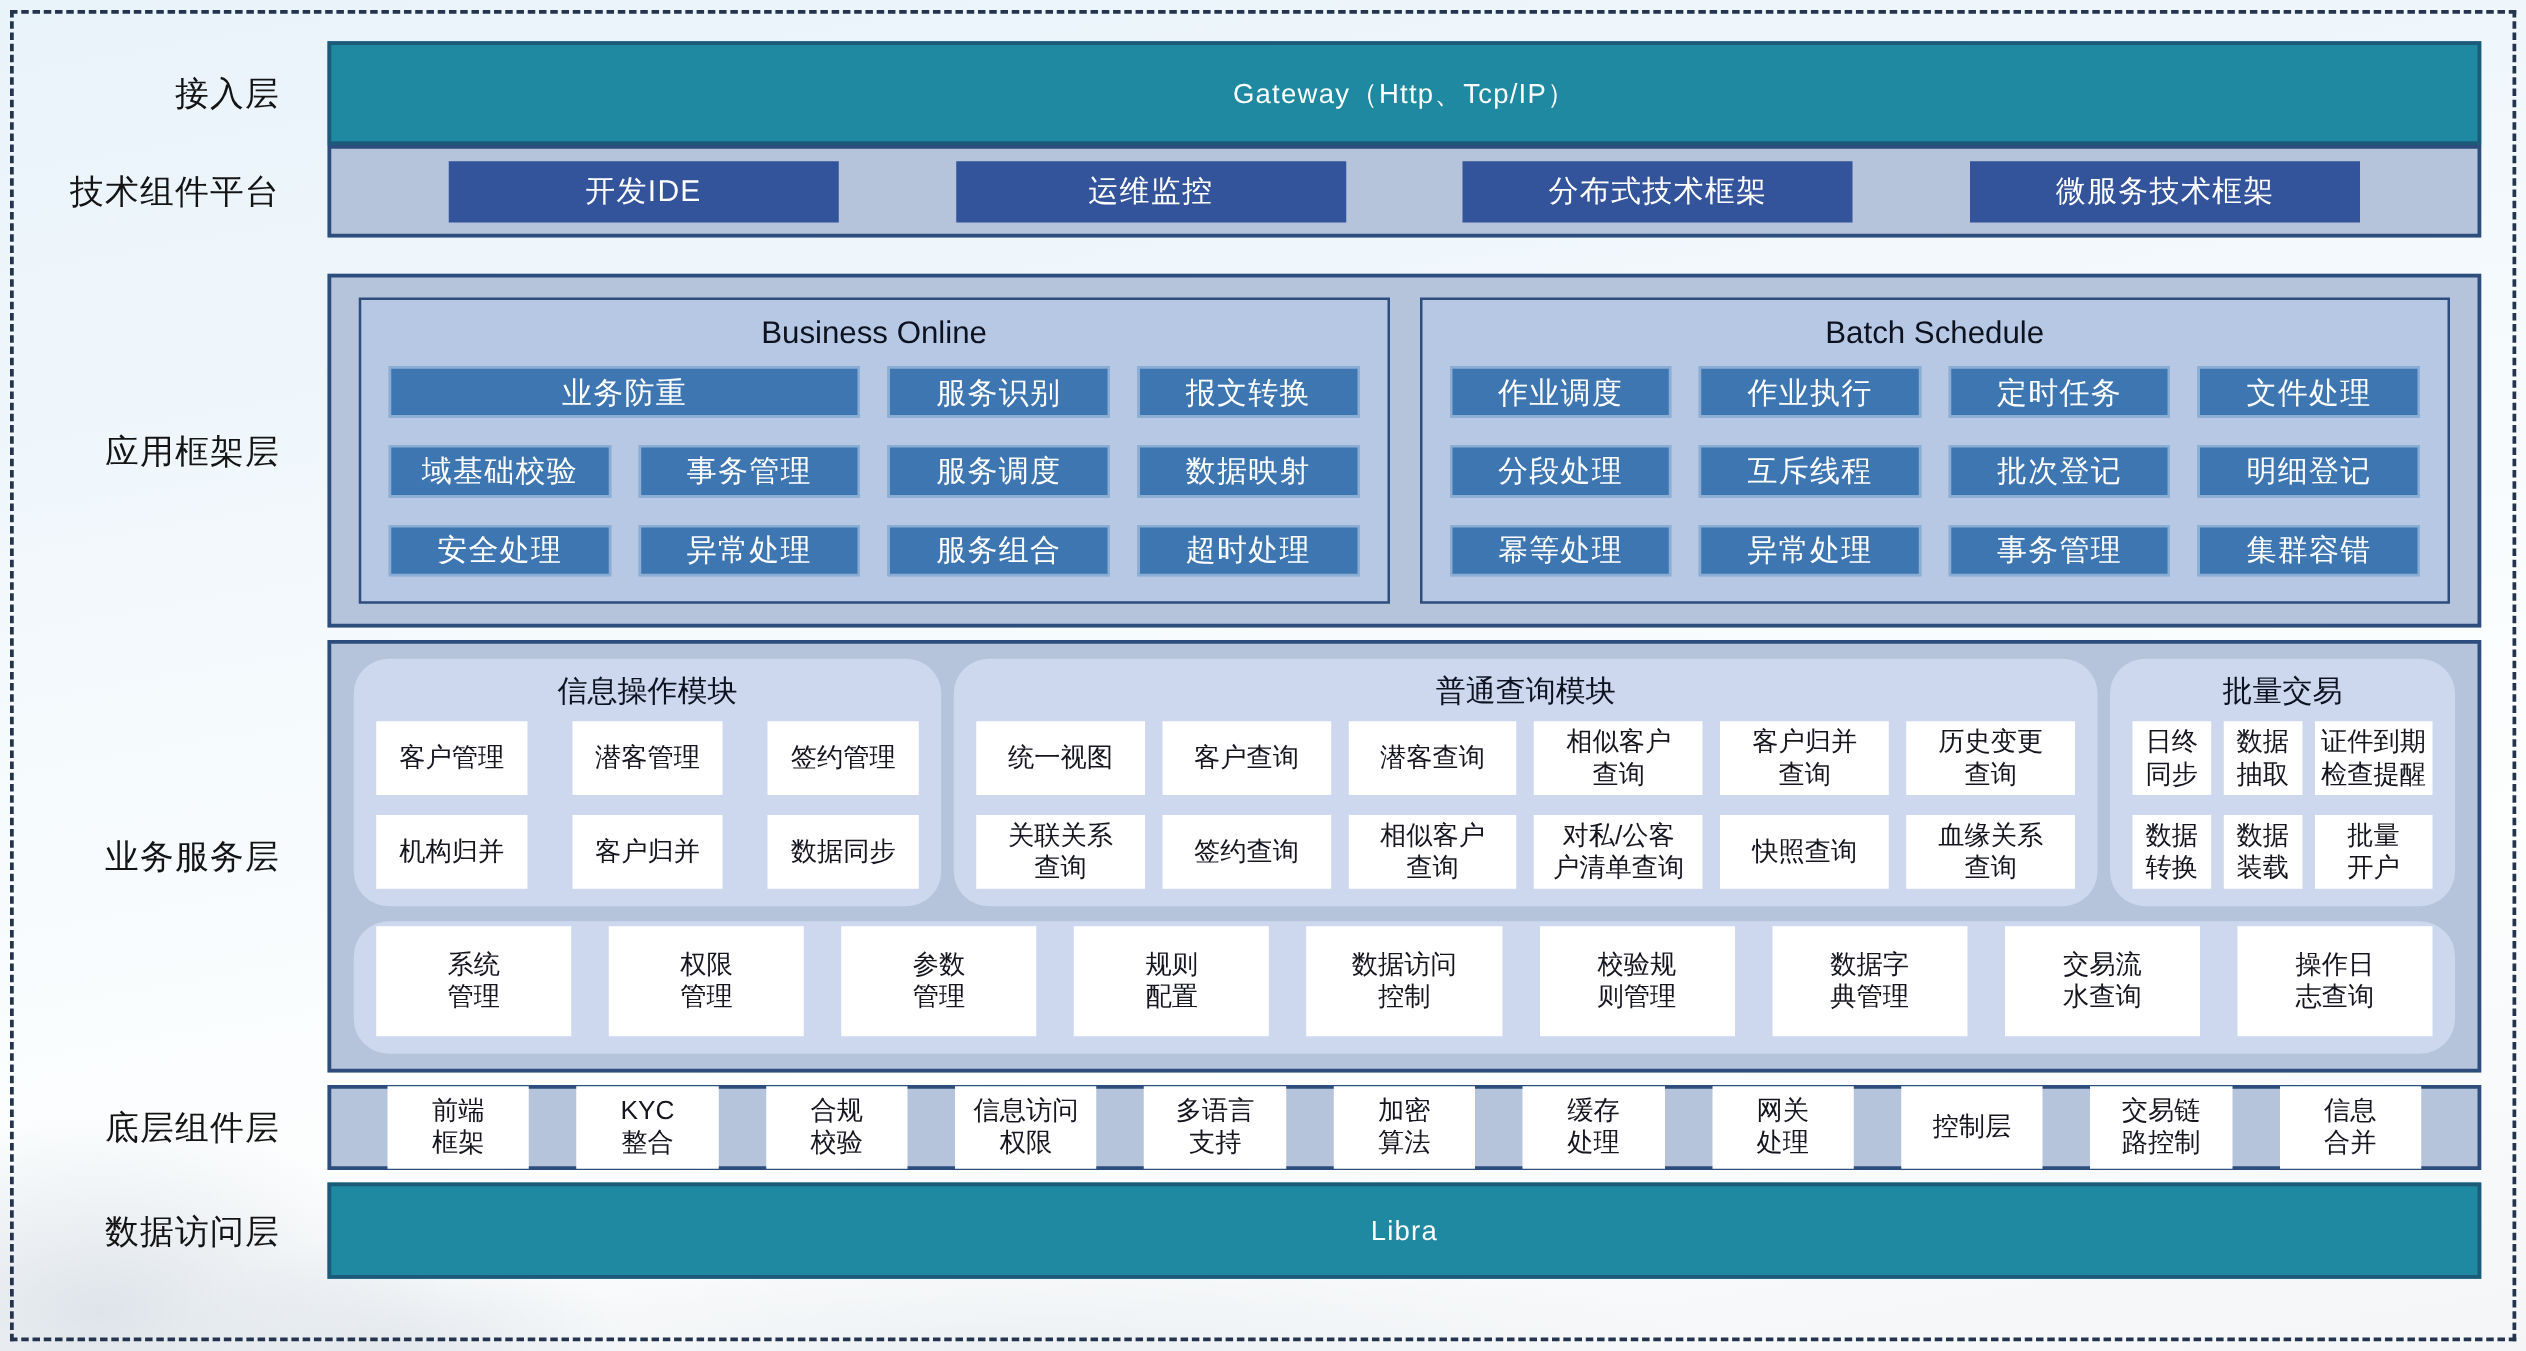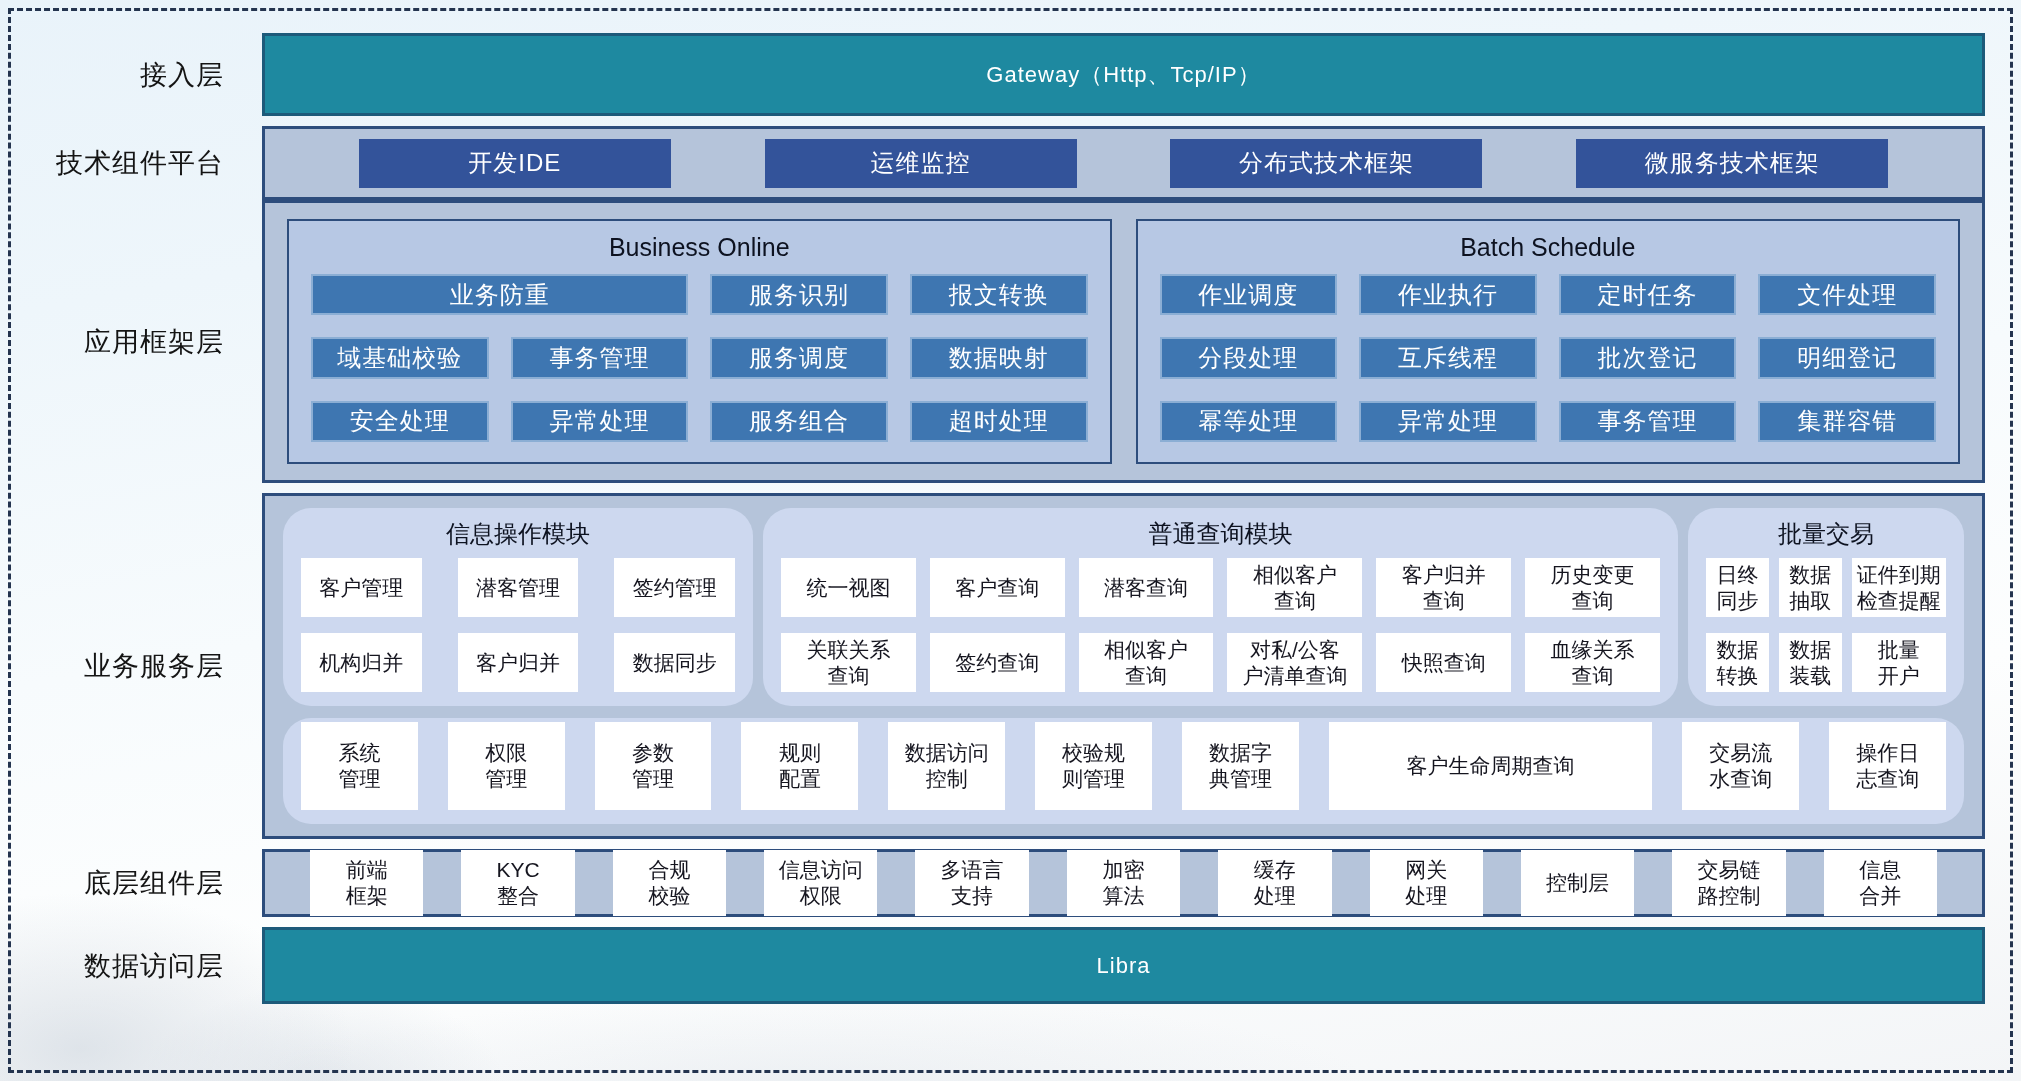--- a/index.html
+++ b/index.html
@@ -24,22 +24,22 @@
   }
   .content {
     position:absolute; inset:0; padding:33px 36px 0 0; z-index:2;
     display:flex; flex-direction:column;
   }
   .row { display:flex; align-items:stretch; }
   .label {
     width:262px; flex:0 0 262px; display:flex; align-items:center; justify-content:flex-end;
     padding-right:38px; font-size:27px; color:#141414; letter-spacing:1px; white-space:nowrap;
   }
-  .row-access { height:83px; margin-bottom:10px; }
-  .row-tech   { height:74px; }
+  .row-access { height:83px; margin-bottom:0; }
+  .row-tech   { height:74px; margin-bottom:29px; }
   .row-app    { height:283px; margin-bottom:10px; }
   .row-biz    { height:346px; margin-bottom:10px; }
   .row-base   { height:68px; margin-bottom:10px; }
   .row-data   { height:77px; }
 
   .bar.teal {
     flex:1; background:#1e89a0; border:3px solid #1d5a7a;
     display:flex; align-items:center; justify-content:center;
     color:#ffffff; font-size:22px; letter-spacing:1px;
   }
@@ -227,21 +227,20 @@
               <div class="cell">参数
 管理</div>
               <div class="cell">规则
 配置</div>
               <div class="cell">数据访问
 控制</div>
               <div class="cell">校验规
 则管理</div>
               <div class="cell">数据字
 典管理</div>
-              <div class="cell wide">客户生命周期查询</div>
               <div class="cell">交易流
 水查询</div>
               <div class="cell">操作日
 志查询</div>
             </div>
         </div>
       </div>
     </div>
 
     <div class="row row-base">

